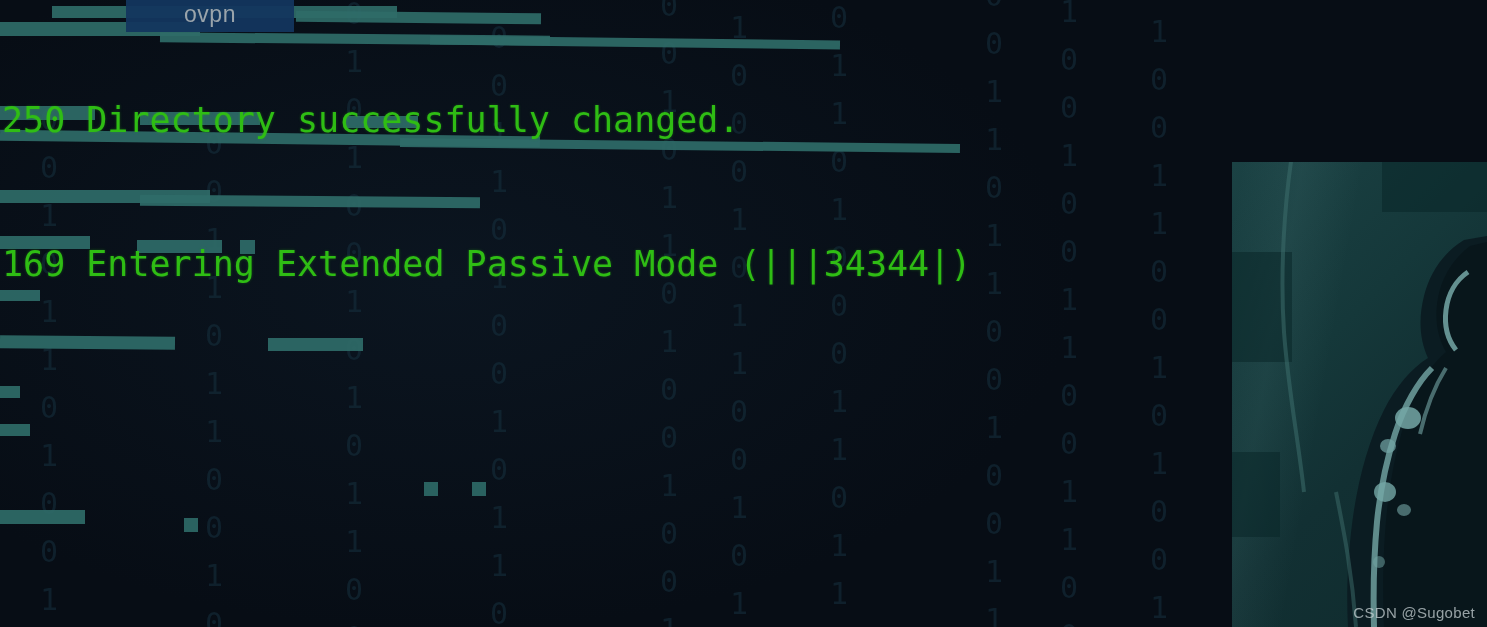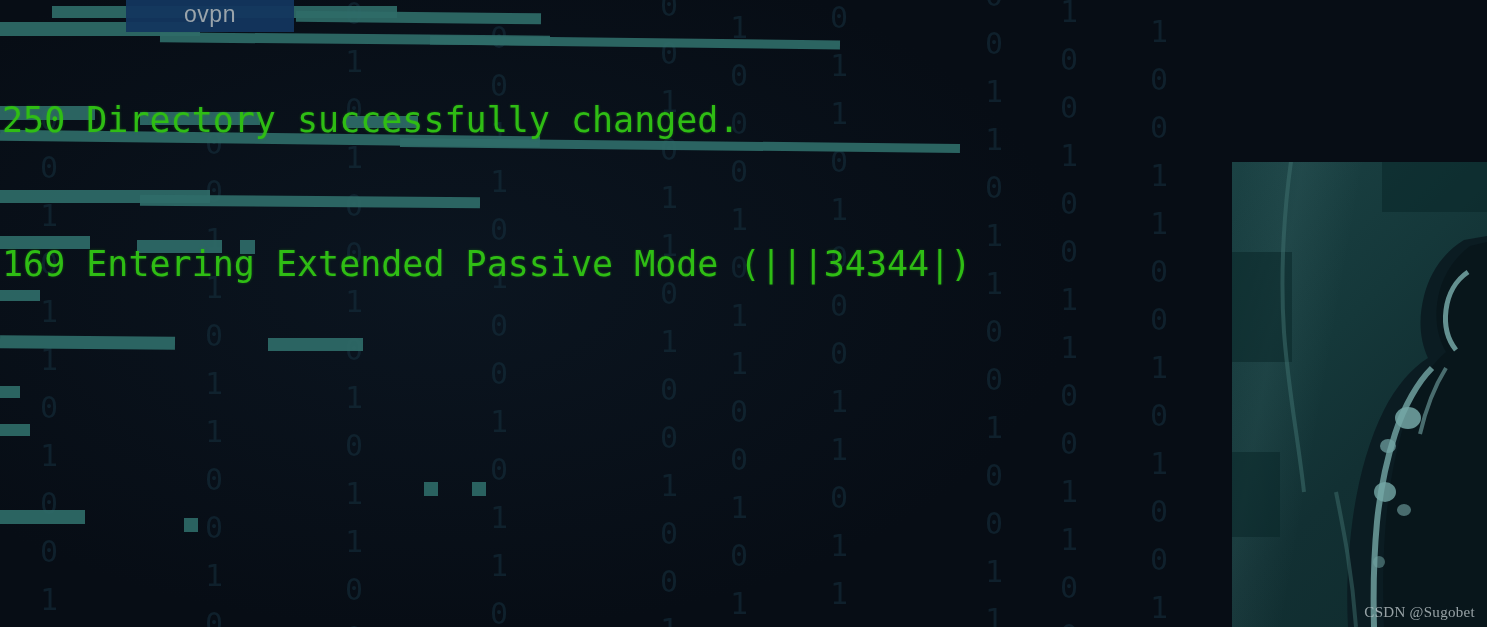--- a/index.html
+++ b/index.html
@@ -122,21 +122,21 @@
     height: 48px;
     padding-left: 2px;
     white-space: pre;
   }
 
   
   .watermark {
     position: absolute;
     right: 12px;
     bottom: 6px;
-    font-family: Liberation Serif, serif;
+    font-family: Liberation Sans, sans-serif;
     font-size: 15px;
     color: rgba(205,215,218,0.72);
     letter-spacing: 0.3px;
   }
 </style>
 </head>
 <body>
 
 <div id="screen">
 

